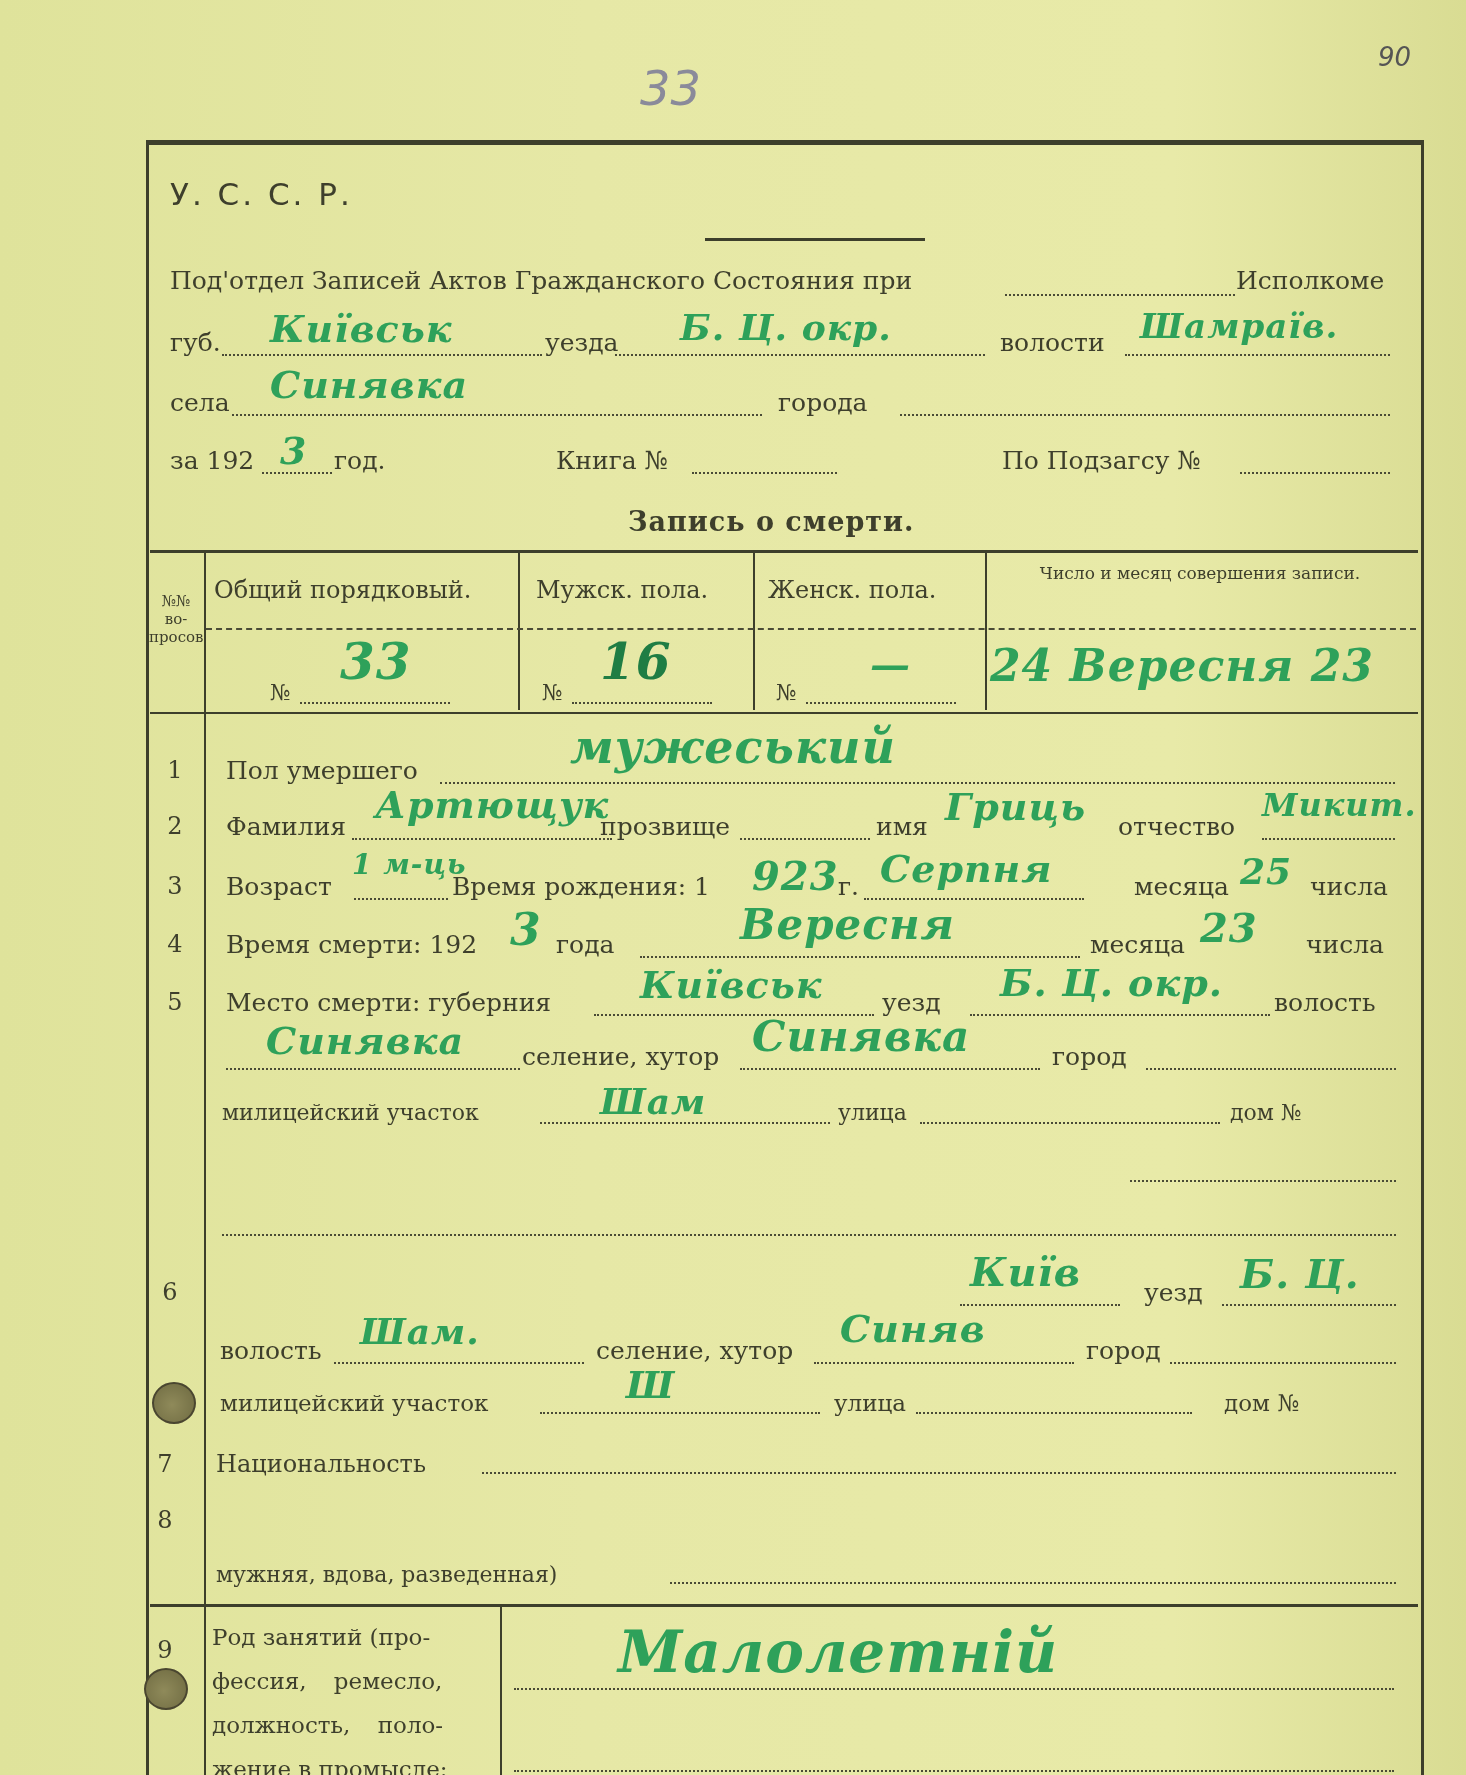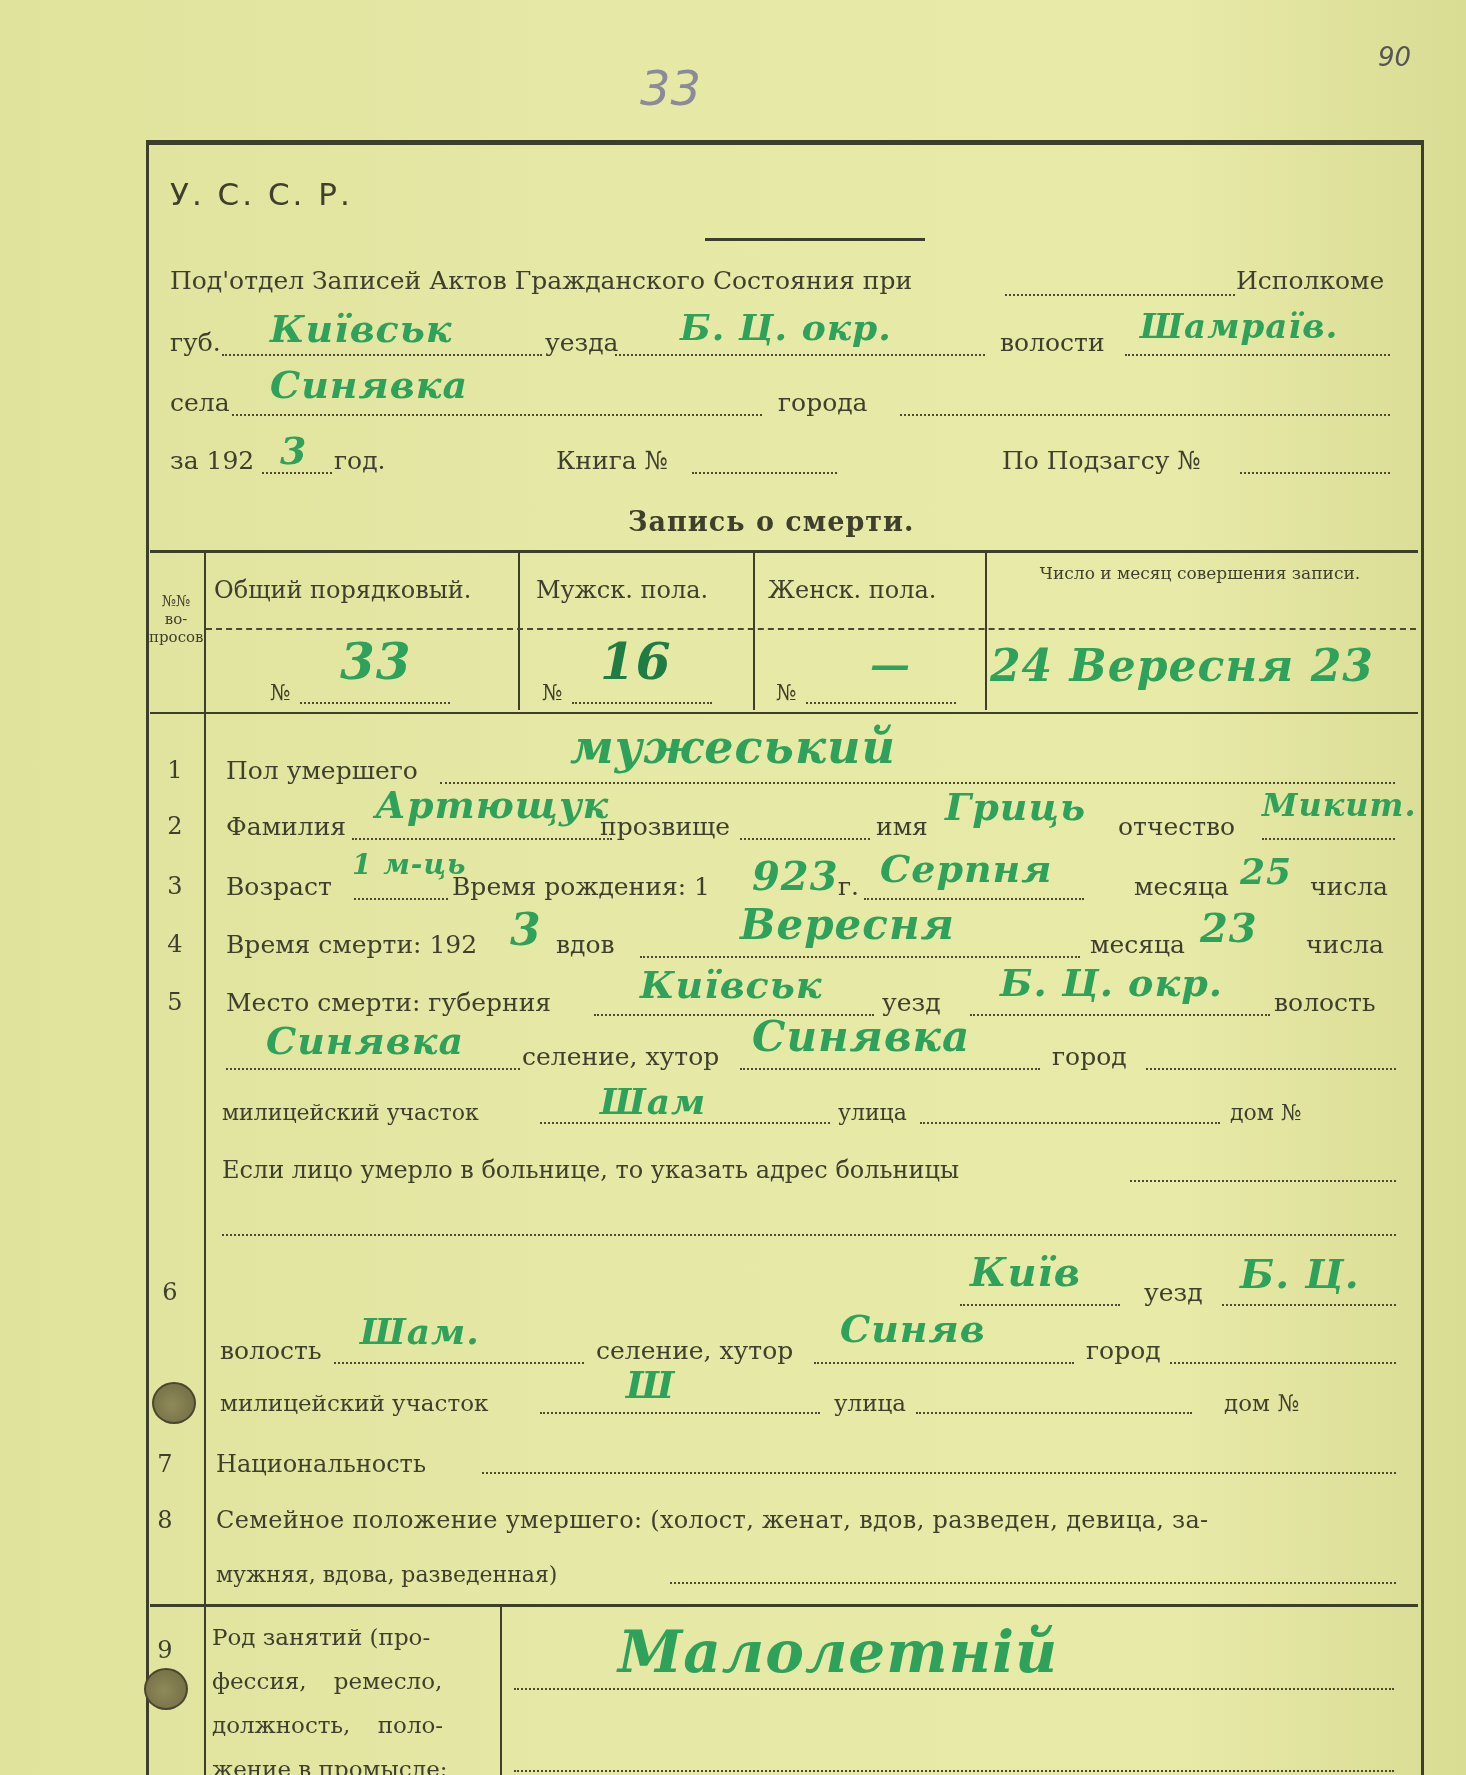--- a/index.html
+++ b/index.html
@@ -120,21 +120,21 @@
   <div class="hw" style="left:752px;top:852px;font-size:40px;">923</div>
   <div class="t" style="left:838px;top:872px;">г.</div>
   <div class="dots" style="left:864px;top:898px;width:220px;"></div>
   <div class="hw" style="left:880px;top:846px;font-size:38px;">Серпня</div>
   <div class="t" style="left:1134px;top:872px;">месяца</div>
   <div class="hw" style="left:1240px;top:850px;font-size:36px;">25</div>
   <div class="t" style="left:1310px;top:872px;">числа</div>
 
   <div class="t" style="left:226px;top:930px;">Время смерти: 192</div>
   <div class="hw" style="left:510px;top:904px;font-size:44px;">3</div>
-  <div class="t" style="left:556px;top:930px;">вдов</div>
+  <div class="t" style="left:556px;top:930px;">года</div>
   <div class="dots" style="left:640px;top:956px;width:440px;"></div>
   <div class="hw" style="left:740px;top:900px;font-size:42px;">Вересня</div>
   <div class="t" style="left:1090px;top:930px;">месяца</div>
   <div class="hw" style="left:1200px;top:904px;font-size:40px;">23</div>
   <div class="t" style="left:1306px;top:930px;">числа</div>
 
   <div class="t" style="left:226px;top:988px;">Место смерти: губерния</div>
   <div class="dots" style="left:594px;top:1014px;width:280px;"></div>
   <div class="hw" style="left:640px;top:962px;font-size:38px;">Київськ</div>
   <div class="t" style="left:882px;top:988px;">уезд</div>
@@ -150,21 +150,20 @@
   <div class="t" style="left:1052px;top:1042px;">город</div>
   <div class="dots" style="left:1146px;top:1068px;width:250px;"></div>
 
   <div class="t" style="left:222px;top:1100px;font-size:22px;">милицейский участок</div>
   <div class="dots" style="left:540px;top:1122px;width:290px;"></div>
   <div class="hw" style="left:600px;top:1080px;font-size:36px;">Шам</div>
   <div class="t" style="left:838px;top:1100px;font-size:22px;">улица</div>
   <div class="dots" style="left:920px;top:1122px;width:300px;"></div>
   <div class="t" style="left:1230px;top:1100px;font-size:22px;">дом №</div>
 
-  <div class="t" style="left:222px;top:1156px;font-size:24px;">Если лицо умерло в больнице, то указать адрес больницы</div>
   <div class="dots" style="left:1130px;top:1180px;width:266px;"></div>
   <div class="dots" style="left:222px;top:1234px;width:1174px;"></div>
 
   <div class="dots" style="left:960px;top:1304px;width:160px;"></div>
   <div class="hw" style="left:970px;top:1248px;font-size:40px;">Київ</div>
   <div class="t" style="left:1144px;top:1278px;">уезд</div>
   <div class="dots" style="left:1222px;top:1304px;width:174px;"></div>
   <div class="hw" style="left:1240px;top:1250px;font-size:40px;">Б. Ц.</div>
 
   <div class="t" style="left:220px;top:1336px;">волость</div>
@@ -179,21 +178,20 @@
   <div class="t" style="left:220px;top:1390px;font-size:23px;">милицейский участок</div>
   <div class="dots" style="left:540px;top:1412px;width:280px;"></div>
   <div class="hw" style="left:626px;top:1362px;font-size:38px;">Ш</div>
   <div class="t" style="left:834px;top:1390px;font-size:23px;">улица</div>
   <div class="dots" style="left:916px;top:1412px;width:276px;"></div>
   <div class="t" style="left:1224px;top:1390px;font-size:23px;">дом №</div>
 
   <div class="t" style="left:216px;top:1450px;font-size:24px;">Национальность</div>
   <div class="dots" style="left:482px;top:1472px;width:914px;"></div>
 
-  <div class="t" style="left:216px;top:1506px;font-size:24px;letter-spacing:0.3px;">Семейное положение умершего: (холост, женат, вдов, разведен, девица, за-</div>
   <div class="t" style="left:216px;top:1562px;font-size:22px;">мужняя, вдова, разведенная)</div>
   <div class="dots" style="left:670px;top:1582px;width:726px;"></div>
 
   <div class="hline" style="left:150px;top:1604px;width:1268px;"></div>
   <div class="vline" style="left:500px;top:1606px;height:170px;"></div>
   <div class="t" style="left:212px;top:1624px;font-size:23px;">Род занятий (про-</div>
   <div class="t" style="left:212px;top:1668px;font-size:23px;word-spacing:20px;">фессия, ремесло,</div>
   <div class="t" style="left:212px;top:1712px;font-size:23px;word-spacing:20px;">должность, поло-</div>
   <div class="t" style="left:212px;top:1756px;font-size:23px;">жение в промысле:</div>
   <div class="dots" style="left:514px;top:1688px;width:880px;"></div>

